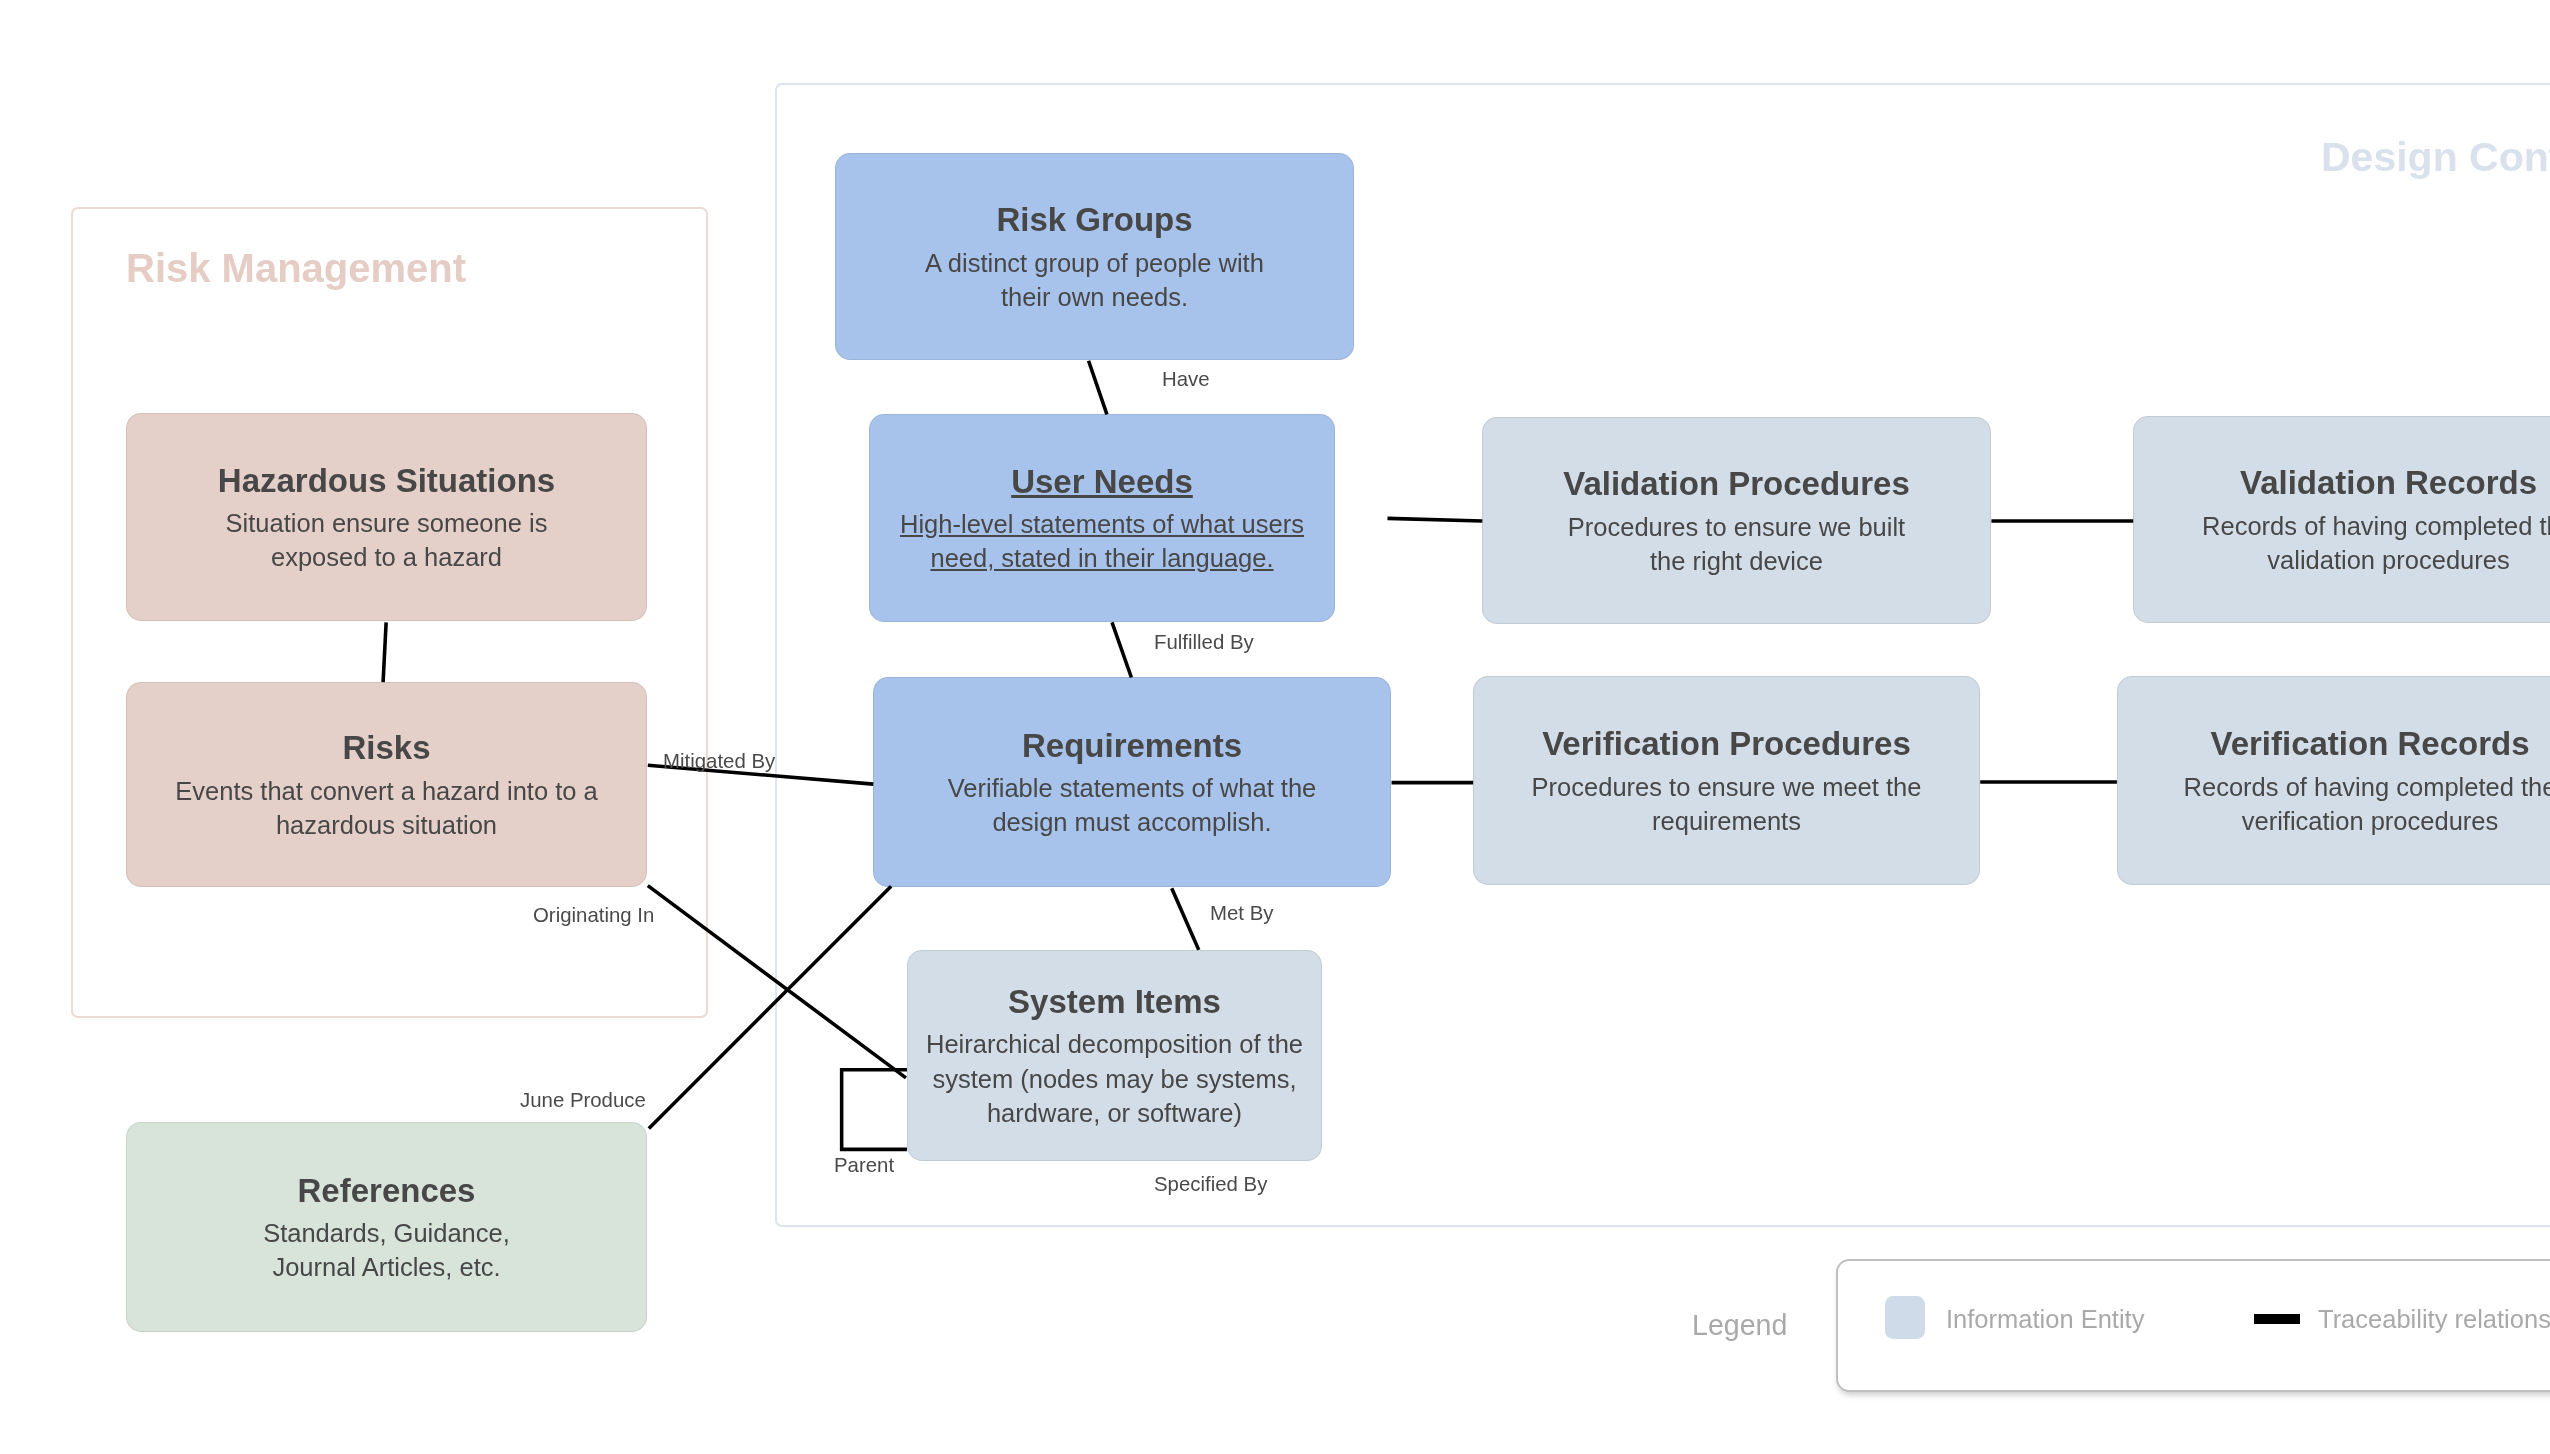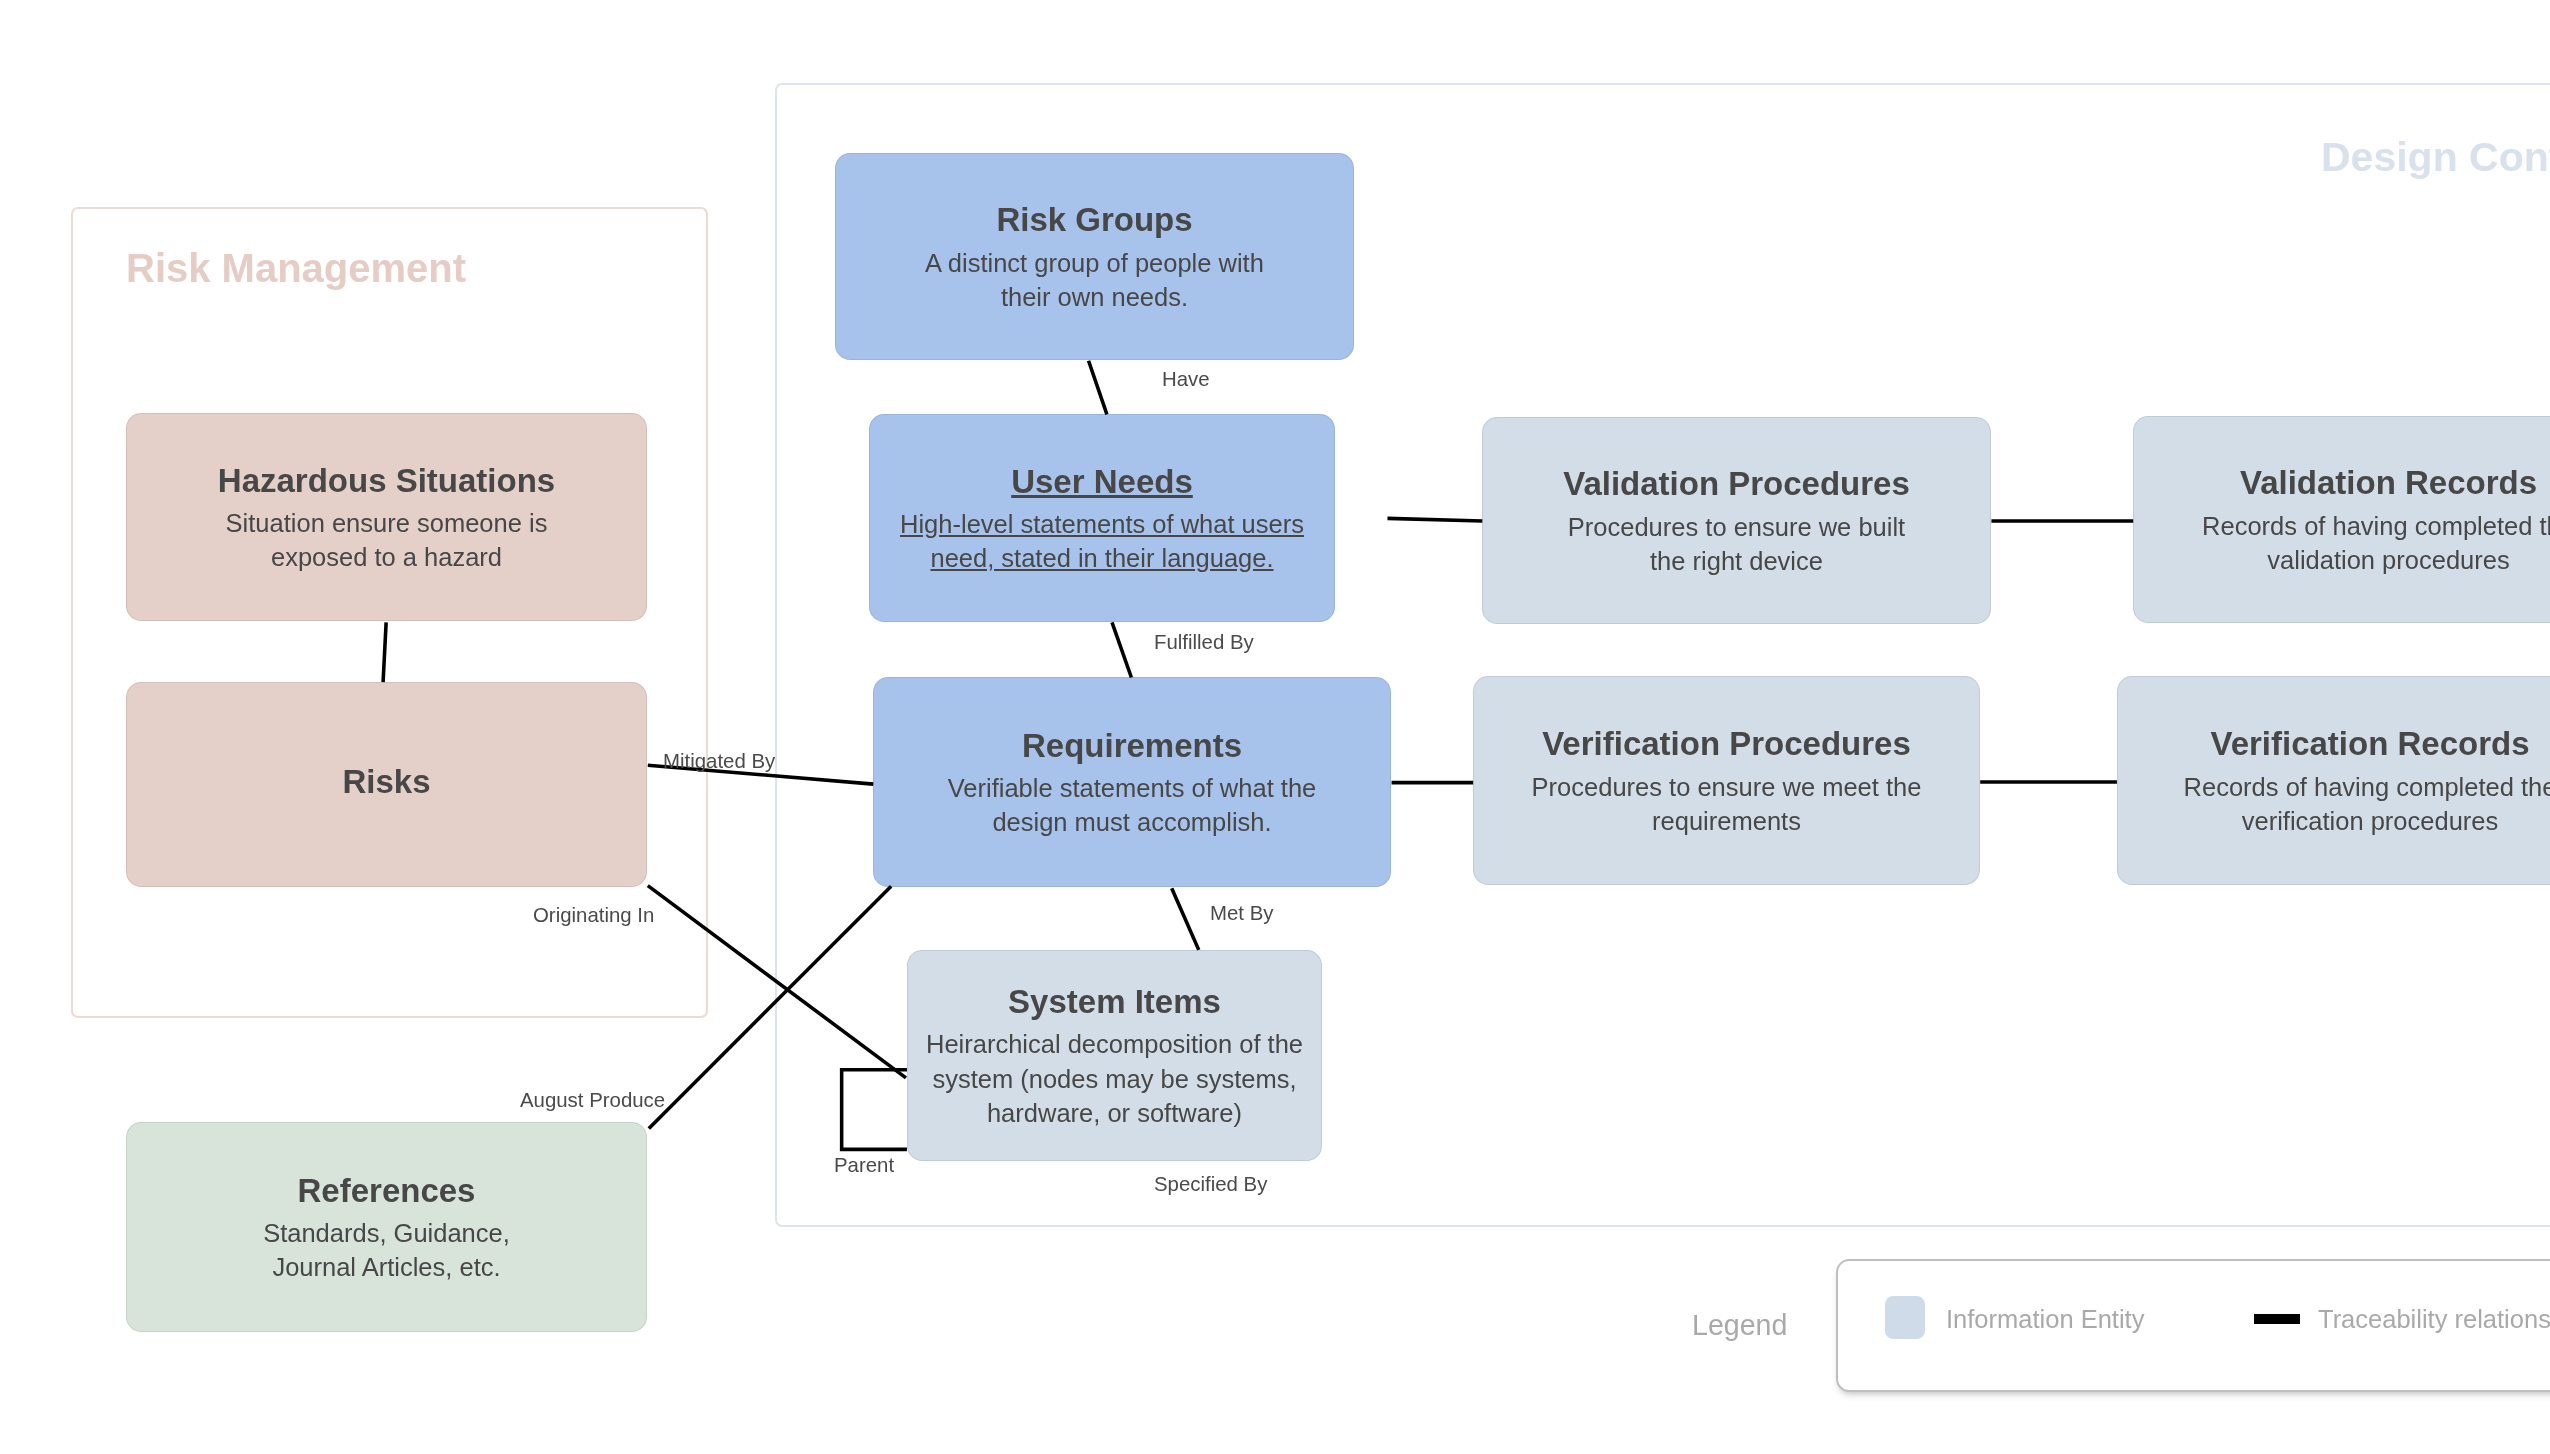--- a/index.html
+++ b/index.html
@@ -163,20 +163,22 @@
   <div class="group-title" id="risk-title">Risk Management</div>
   <div class="group-title" id="design-title">Design Controls</div>
 
   <div class="node pink" id="n-hazardous-situations">
     <div class="node-title">Hazardous Situations</div>
     <div class="node-desc">Situation ensure someone is
 exposed to a hazard</div>
   </div>
   <div class="node pink" id="n-risks">
     <div class="node-title">Risks</div>
+    <div class="node-desc">Events that convert a hazard into to a
+hazardous situation</div>
   </div>
   <div class="node green" id="n-references">
     <div class="node-title">References</div>
     <div class="node-desc">Standards, Guidance,
 Journal Articles, etc.</div>
   </div>
 
   <div class="node blue" id="n-user-groups">
     <div class="node-title">Risk Groups</div>
     <div class="node-desc">A distinct group of people with
@@ -232,21 +234,21 @@
     <line x1="1747" y1="1737" x2="1272" y2="2212"></line>
     <line x1="1270" y1="1736" x2="1776" y2="2113"></line>
     <polyline points="1778,2097 1650,2097 1650,2253 1778,2253"></polyline>
   </svg>
 
   <span class="edge-label" id="lbl-have">Have</span>
   <span class="edge-label" id="lbl-fulfilled-by">Fulfilled By</span>
   <span class="edge-label" id="lbl-mitigated-by">Mitigated By</span>
   <span class="edge-label" id="lbl-met-by">Met By</span>
   <span class="edge-label" id="lbl-originating-in">Originating In</span>
-  <span class="edge-label" id="lbl-may-produce">August Produce</span>
+  <span class="edge-label" id="lbl-may-produce">June Produce</span>
   <span class="edge-label" id="lbl-parent">Parent</span>
   <span class="edge-label" id="lbl-specified-by">Specified By</span>
 
   <span id="legend-label">Legend</span>
   <div id="legend-box">
     <div id="legend-swatch"></div>
     <span id="legend-entity-label">Information Entity</span>
     <div id="legend-dash"></div>
     <span id="legend-rel-label">Traceability relationship</span>
   </div>

